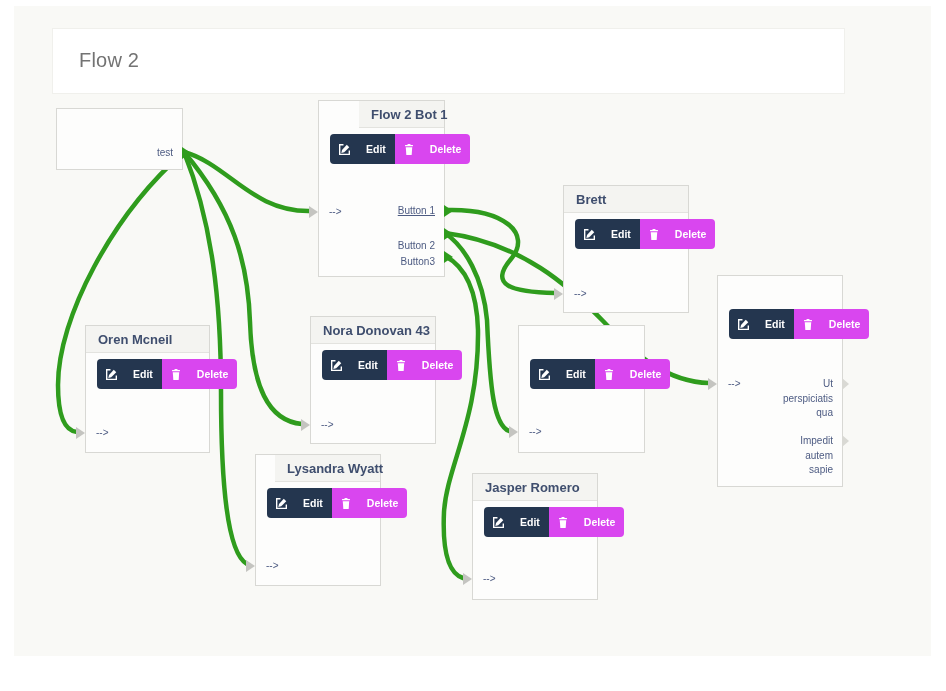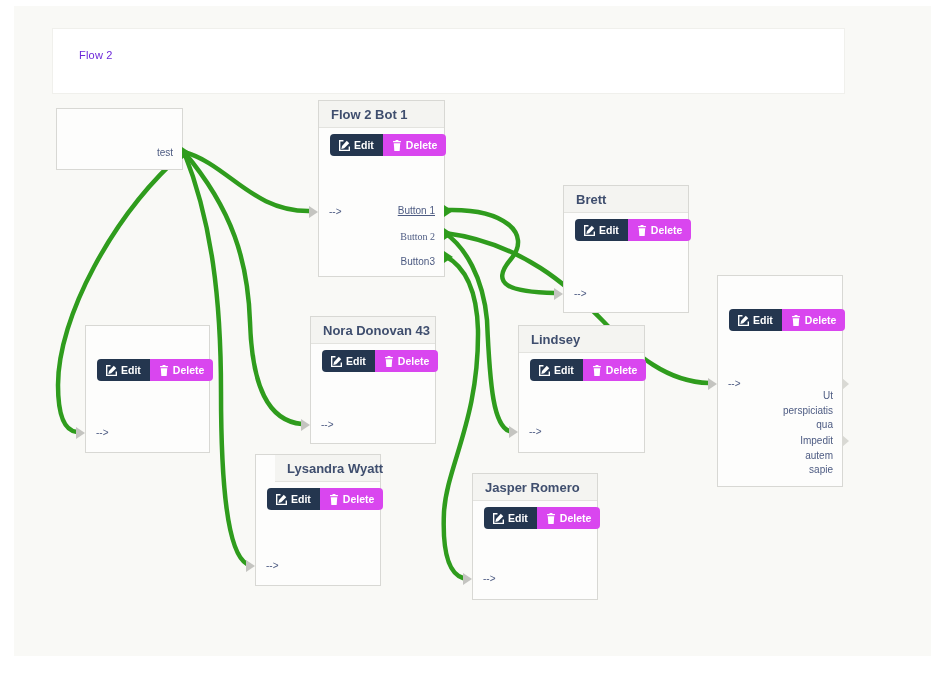--- a/index.html
+++ b/index.html
@@ -3,31 +3,31 @@
 <meta charset="utf-8">
 <style>
   html,body{margin:0;padding:0;background:#ffffff;}
   body{width:946px;height:691px;position:relative;overflow:hidden;
        font-family:"Liberation Sans",sans-serif;}
   #app{position:absolute;inset:0;}
   .canvas-bg{position:absolute;left:14px;top:6px;width:917px;height:650px;
              background:#f9f9f6;}
   .title-card{position:absolute;left:52px;top:28px;width:791px;height:64px;
               background:#ffffff;border:1px solid #f0f0ec;z-index:1;}
-  .title-card .t{position:absolute;left:26px;top:20px;font-size:11px;
-                 color:#6d28d9;letter-spacing:.2px;}
+  .title-card .t{position:absolute;left:26px;top:20px;font-size:20px;
+                 color:#737373;letter-spacing:.2px;}
   #edges{position:absolute;left:0;top:0;z-index:2;pointer-events:none;}
   #edges path{fill:none;stroke:#2f9c1d;stroke-width:4.5px;stroke-linecap:round;}
   .node{position:absolute;background:#fdfdfc;border:1px solid #d8d8d4;
         z-index:3;box-sizing:border-box;}
   .node-header{height:27px;background:#f4f4f1;border-bottom:1px solid #e3e3df;
                display:flex;align-items:center;padding:0 12px;box-sizing:border-box;}
   .node-title{font-size:13px;font-weight:bold;color:#3f4e6e;white-space:nowrap;}
   .btn-row{position:absolute;left:11px;top:33px;display:flex;}
-  .btn{height:22px;display:flex;align-items:center;gap:4px;padding:0 9px;
+  .btn{height:30px;display:flex;align-items:center;gap:16px;padding:0 9px;
        font-size:10.5px;font-weight:bold;color:#ffffff;cursor:pointer;}
   .btn.edit{background:#24364f;border-radius:4px 0 0 4px;}
   .btn.delete{background:#d946ef;border-radius:0 4px 4px 0;}
   .btn svg{display:block;}
   .port-label{position:absolute;font-size:10px;color:#4d5b82;line-height:14.5px;}
   .in-label{left:10px;}
   .out-label{right:9px;text-align:right;white-space:pre-line;}
   .tri{position:absolute;width:0;height:0;border-top:6px solid transparent;
        border-bottom:6px solid transparent;}
   .tri.in{border-left:9px solid #c4c4c0;left:-10px;}
@@ -50,21 +50,21 @@
       <path d="M445,210 C505,208 532,234 511,259 C489,285 510,292 555,293"></path>
       <path d="M445,233 C522,243 570,287 603,321 C636,356 668,382 709,383"></path>
       <path d="M445,233 C465,247 483,277 487,320 C490,390 494,425 509,431"></path>
       <path d="M445,256 C468,268 477,295 478,330 C479,420 447,465 444,512 C442,556 450,574 463,578"></path>
     </svg>
   <div id="nodes">
       <div class="node" style="left: 56px; top: 108px; width: 127px; height: 62px;">
         <div class="tri out" style="top: 38px;"></div>
         <div class="port-label out-label" style="top: 37px;">test</div>
       </div>
-      <div class="node" style="left: 318px; top: 100px; width: 127px; height: 177px;">
+      <div class="node" style="left: 318px; top: 100px; width: 127px; height: 177px; padding-left: 40px;">
         <div class="node-header">
           <span class="node-title">Flow 2 Bot 1</span>
         </div>
         <div class="btn-row">
           <div class="btn edit">
             <svg width="11" height="11" viewBox="0 0 16 16">
               <path fill="#fff" d="M11.3 1.1l3.6 3.6-7.3 7.3-4.2 1 1-4.2z"></path>
               <path fill="#fff" d="M14 9.5V14H2V2h4.5V0H0v16h16V9.5z"></path>
             </svg>
             <span>Edit</span>
@@ -75,21 +75,21 @@
               <path fill="#fff" d="M1.9 4.2h8.2l-.7 9.8H2.6z"></path>
             </svg>
             <span>Delete</span>
           </div>
         </div>
         <div class="tri in" style="top: 105px;"></div>
         <div class="port-label in-label" style="top: 104px;">--&gt;</div>
         <div class="tri out" style="top: 104px;"></div>
         <div class="port-label out-label" style="top: 103px; text-decoration: underline;">Button 1</div>
         <div class="tri out" style="top: 127px;"></div>
-        <div class="port-label out-label" style="top: 129px; font-family: Liberation Serif, serif;">Button 2</div>
+        <div class="port-label out-label" style="top: 138px;">Button 2</div>
         <div class="tri out" style="top: 150px;"></div>
         <div class="port-label out-label" style="top: 154px;">Button3</div>
       </div>
       <div class="node" style="left: 563px; top: 185px; width: 126px; height: 128px;">
         <div class="node-header">
           <span class="node-title">Brett</span>
         </div>
         <div class="btn-row">
           <div class="btn edit">
             <svg width="11" height="11" viewBox="0 0 16 16">
@@ -122,29 +122,32 @@
             <svg width="10" height="11" viewBox="0 0 12 14">
               <path fill="#fff" d="M4.4 0h3.2l.5 1.4H11V3H1V1.4h2.9z"></path>
               <path fill="#fff" d="M1.9 4.2h8.2l-.7 9.8H2.6z"></path>
             </svg>
             <span>Delete</span>
           </div>
         </div>
         <div class="tri in" style="top: 102px;"></div>
         <div class="port-label in-label" style="top: 101px;">--&gt;</div>
         <div class="tri out idle" style="top: 102px;"></div>
-        <div class="port-label out-label" style="top: 113px; margin-left: 44px;">Ut
+        <div class="port-label out-label" style="top: 101px; margin-left: 44px;">Ut
 perspiciatis
 qua</div>
         <div class="tri out idle" style="top: 159px;"></div>
         <div class="port-label out-label" style="top: 158px; text-align: right;">Impedit
 autem
 sapie</div>
       </div>
       <div class="node" style="left: 85px; top: 325px; width: 125px; height: 128px;">
+        <div class="node-header">
+          <span class="node-title">Oren Mcneil</span>
+        </div>
         <div class="btn-row">
           <div class="btn edit">
             <svg width="11" height="11" viewBox="0 0 16 16">
               <path fill="#fff" d="M11.3 1.1l3.6 3.6-7.3 7.3-4.2 1 1-4.2z"></path>
               <path fill="#fff" d="M14 9.5V14H2V2h4.5V0H0v16h16V9.5z"></path>
             </svg>
             <span>Edit</span>
           </div>
           <div class="btn delete">
             <svg width="10" height="11" viewBox="0 0 12 14">
@@ -197,23 +200,20 @@
               <path fill="#fff" d="M4.4 0h3.2l.5 1.4H11V3H1V1.4h2.9z"></path>
               <path fill="#fff" d="M1.9 4.2h8.2l-.7 9.8H2.6z"></path>
             </svg>
             <span>Delete</span>
           </div>
         </div>
         <div class="tri in" style="top: 105px;"></div>
         <div class="port-label in-label" style="top: 104px;">--&gt;</div>
       </div>
       <div class="node" style="left: 518px; top: 325px; width: 127px; height: 128px;">
-        <div class="node-header">
-          <span class="node-title">Lindsey</span>
-        </div>
         <div class="btn-row">
           <div class="btn edit">
             <svg width="11" height="11" viewBox="0 0 16 16">
               <path fill="#fff" d="M11.3 1.1l3.6 3.6-7.3 7.3-4.2 1 1-4.2z"></path>
               <path fill="#fff" d="M14 9.5V14H2V2h4.5V0H0v16h16V9.5z"></path>
             </svg>
             <span>Edit</span>
           </div>
           <div class="btn delete">
             <svg width="10" height="11" viewBox="0 0 12 14">

